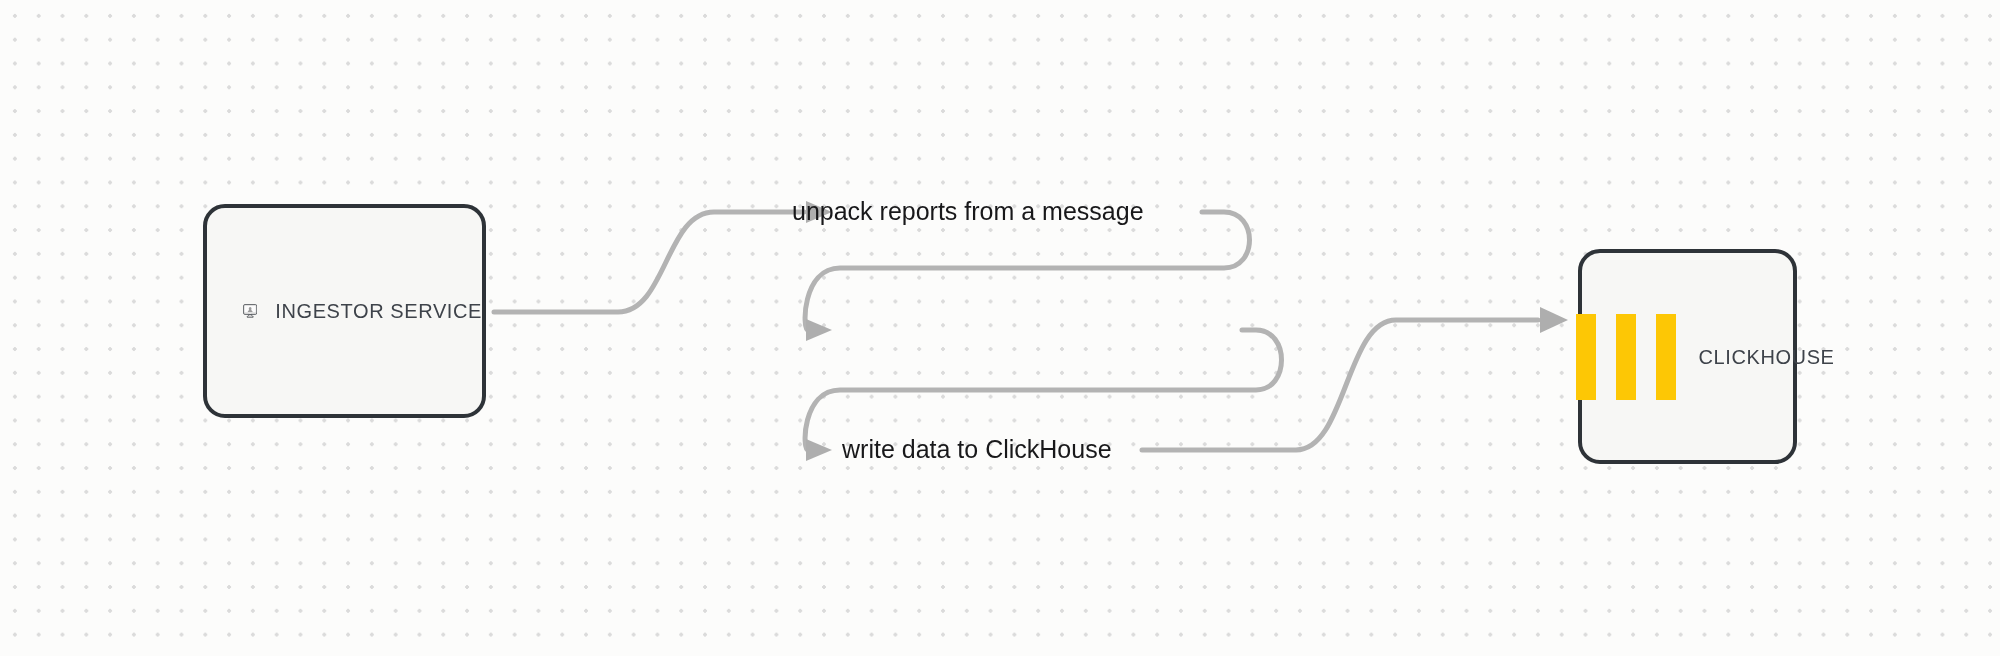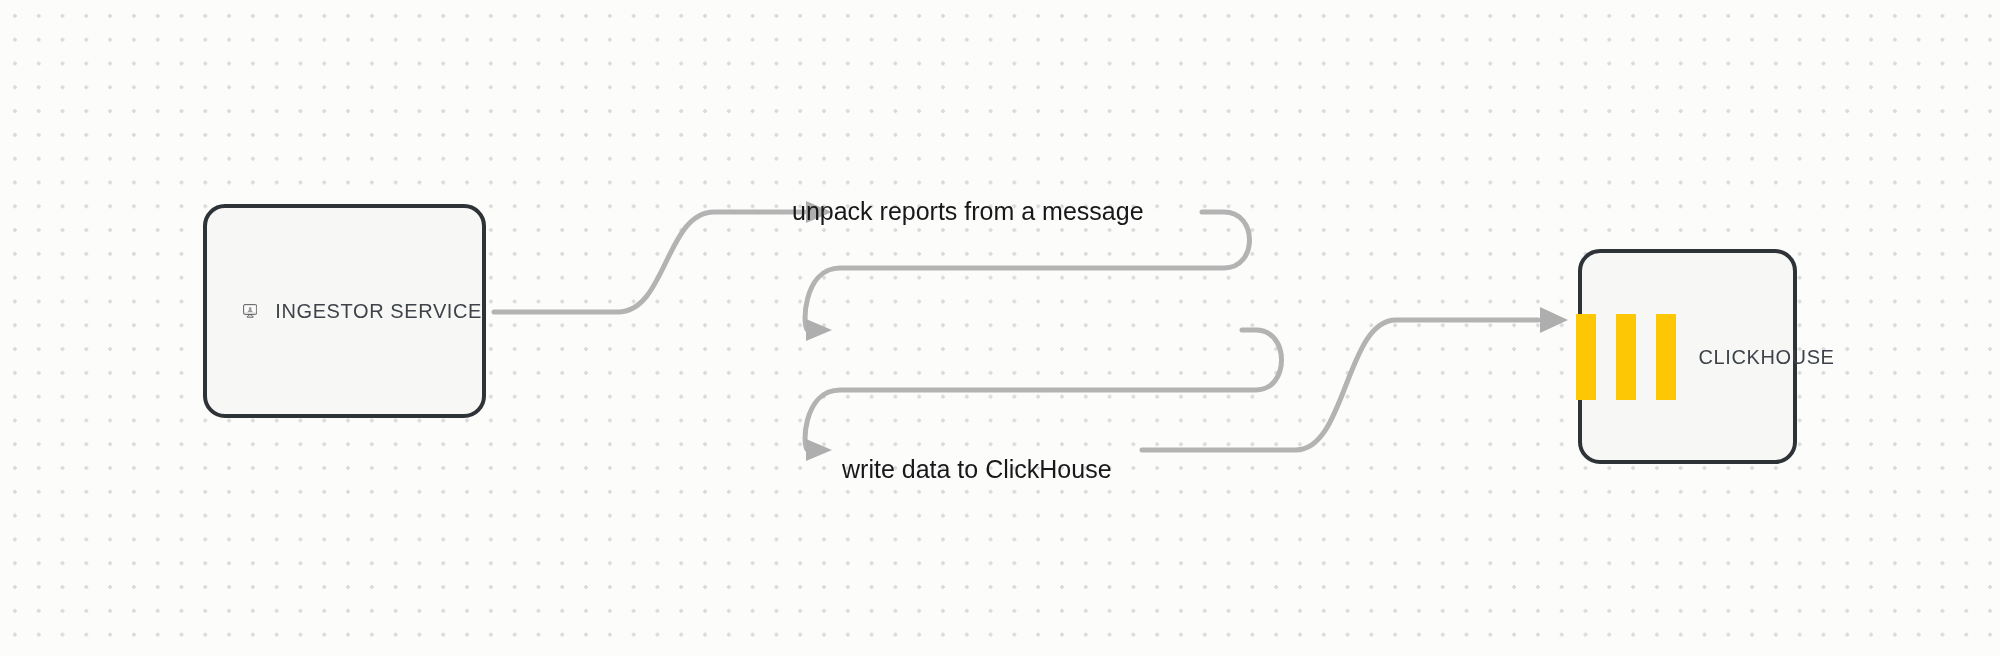--- a/index.html
+++ b/index.html
@@ -95,21 +95,21 @@
     position: absolute;
     transform: translateY(-52%);
     font-size: 25px;
     line-height: 1.2;
     color: #18181a;
     white-space: nowrap;
   }
 
   .fl-1 { left: 792px; top: 212px; text-align: right; }
   .fl-2 { left: 842px; top: 330px; }
-  .fl-3 { left: 842px; top: 450px; margin-top: 20px; }
+  .fl-3 { left: 842px; top: 450px; }
 </style>
 </head>
 <body>
 
 <div class="stage">
 
   <svg class="wires" viewBox="0 0 2000 656" aria-hidden="true">
     <path class="wire" d="M 494 312 H 618 C 666 312 666 212 714 212 H 804"></path>
     <path class="arrowhead" d="M 806 201 L 832 212 L 806 223 Z"></path>
 

